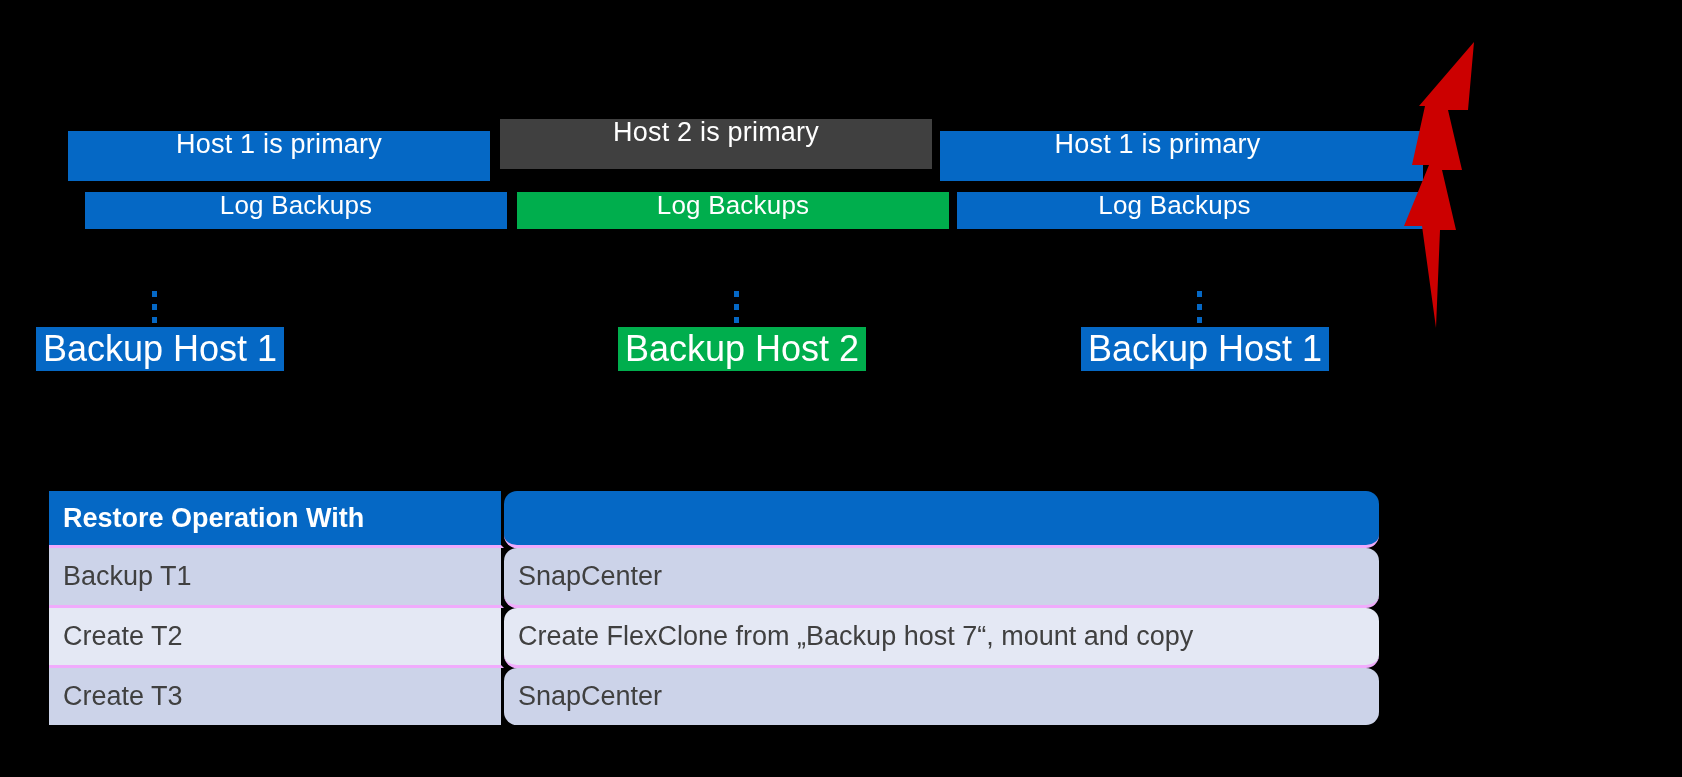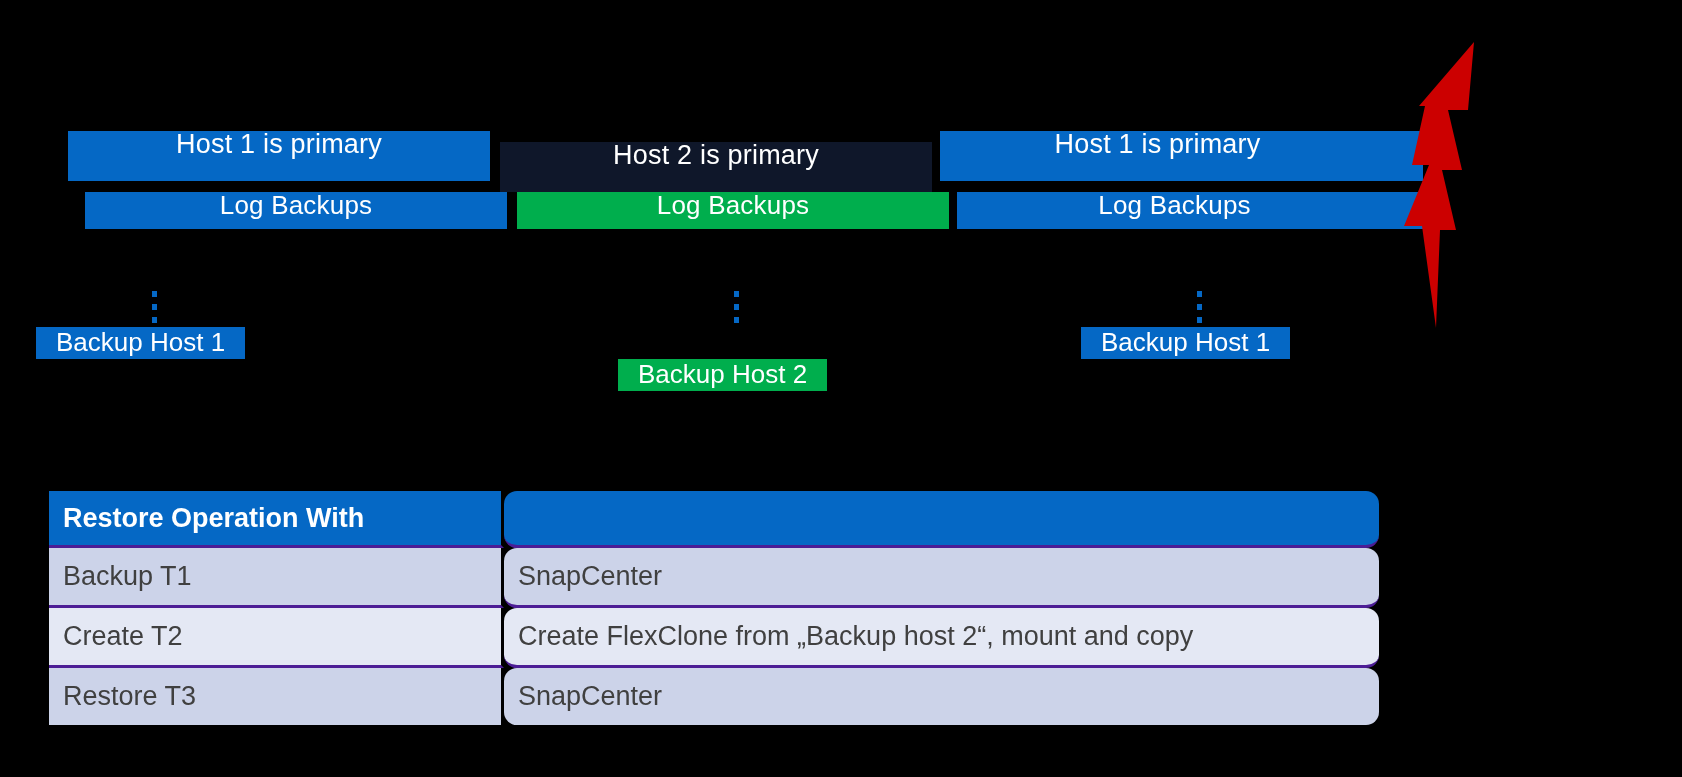--- a/index.html
+++ b/index.html
@@ -51,23 +51,23 @@
     width: 5px;
     height: 34px;
     background-image: linear-gradient(to bottom,
         currentColor 0 6px, transparent 6px 13px);
     background-repeat: repeat-y;
     background-size: 5px 13px;
   }
   .host-label {
     position: absolute;
     color: #ffffff;
-    font-size: 26px;
+    font-size: 36px;
     line-height: 1.22;
-    padding: 0 20px;
+    padding: 0 7px;
     white-space: nowrap;
   }
 
   
   #restore-table {
     position: absolute;
     left: 49px;
     top: 491px;
     width: 1330px;
     border-collapse: separate;
@@ -75,21 +75,21 @@
     table-layout: fixed;
   }
   #restore-table th,
   #restore-table td {
     text-align: left;
     vertical-align: middle;
     padding: 0 0 0 14px;
     font-size: 27px;
     line-height: 1;
     border-right: 3px solid #000000;
-    border-bottom: 3px solid #4c1d95;
+    border-bottom: 3px solid #f0abfc;
   }
   #restore-table th {
     background: #0568c5;
     color: #ffffff;
     font-weight: bold;
     height: 54px;
   }
   #restore-table td {
     color: #404040;
     font-weight: normal;
@@ -110,21 +110,21 @@
 
   <div>
 
     <div class="bar row1" style="left:68px; top:131px; width:422px; height:50px; background:#0568c5;">
       <span>Host 1 is primary</span>
     </div>
     <div class="bar row2" style="left:68px; top:192px; width:422px; height:37px; background:#0568c5;">
       <span>Log Backups</span>
     </div>
 
-    <div class="bar row1" style="left:500px; top:142px; width:432px; height:50px; background:#0f172a;">
+    <div class="bar row1" style="left:500px; top:119px; width:432px; height:50px; background:#404040;">
       <span>Host 2 is primary</span>
     </div>
     <div class="bar row2" style="left:500px; top:192px; width:432px; height:37px; background:#00ae4d;">
       <span>Log Backups</span>
     </div>
 
     <div class="bar row1" style="left:940px; top:131px; width:483px; height:50px; background:#0568c5;">
       <span style="position:relative; left:-24px;">Host 1 is primary</span>
     </div>
     <div class="bar row2" style="left:940px; top:192px; width:483px; height:37px; background:#0568c5;">
@@ -138,21 +138,21 @@
 
   <div>
 
     <div class="marker-group" style="left:0px; top:0px;">
       <span class="dotted" style="left:152px; top:291px; color:#0568c5;"></span>
       <span class="host-label" style="left:36px; top:327px; background:#0568c5;">Backup Host 1</span>
     </div>
 
     <div class="marker-group" style="left:0px; top:0px;">
       <span class="dotted" style="left:734px; top:291px; color:#0568c5;"></span>
-      <span class="host-label" style="left:618px; top:327px; background:#00ae4d;margin-top:32px;">Backup Host 2</span>
+      <span class="host-label" style="left:618px; top:327px; background:#00ae4d;">Backup Host 2</span>
     </div>
 
     <div class="marker-group" style="left:0px; top:0px;">
       <span class="dotted" style="left:1197px; top:291px; color:#0568c5;"></span>
       <span class="host-label" style="left:1081px; top:327px; background:#0568c5;">Backup Host 1</span>
     </div>
   </div>
 
   <table id="restore-table">
     <colgroup>
@@ -165,22 +165,22 @@
         <th></th>
       </tr>
     </thead>
     <tbody>
       <tr class="odd">
         <td>Backup T1</td>
         <td>SnapCenter</td>
       </tr>
       <tr class="even">
         <td>Create T2</td>
-        <td>Create FlexClone from „Backup host 2“, mount and copy</td>
+        <td>Create FlexClone from „Backup host 7“, mount and copy</td>
       </tr>
       <tr class="odd">
-        <td>Restore T3</td>
+        <td>Create T3</td>
         <td>SnapCenter</td>
       </tr>
     </tbody>
   </table>
 
 </div>
 
 </body></html>

